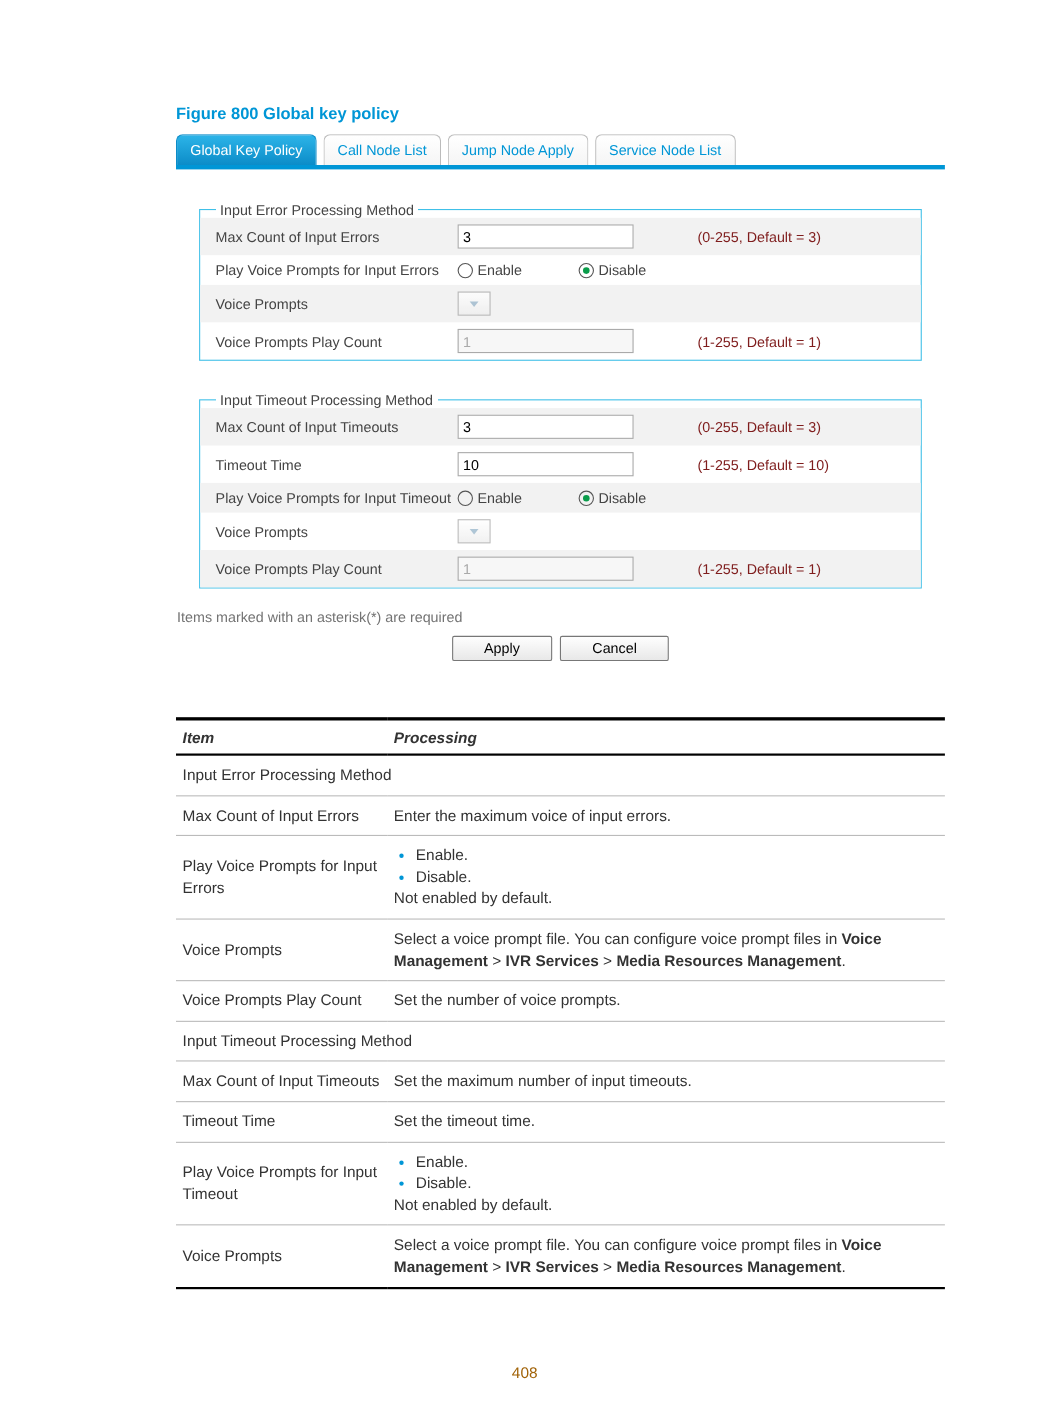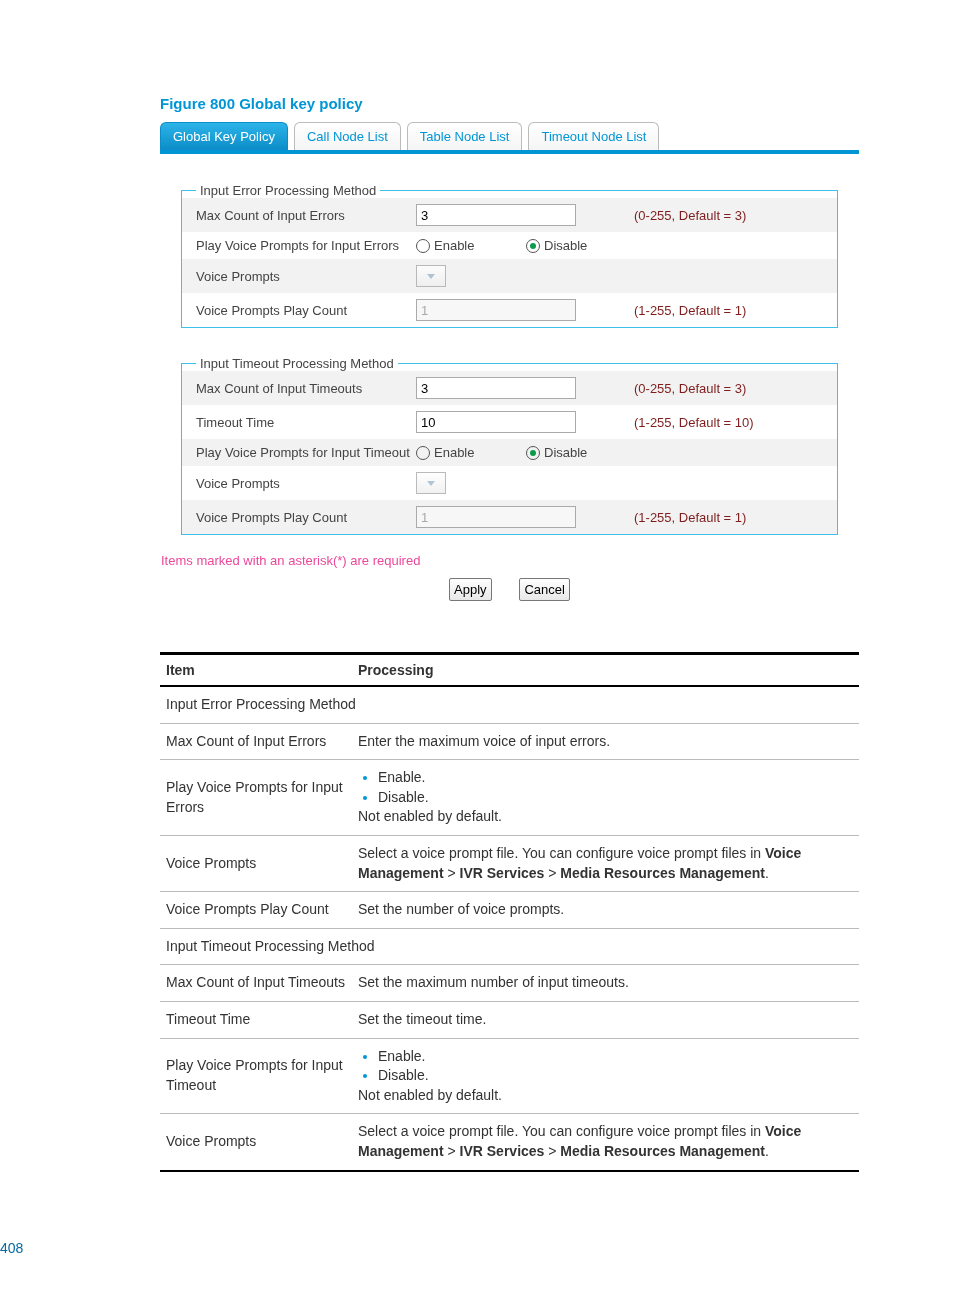--- a/index.html
+++ b/index.html
@@ -106,85 +106,86 @@
     min-width: 96px;
     font-size: 13px;
   }
   .radio-circle {
     width: 12px; height: 12px; border: 1px solid #555; border-radius: 50%;
     display: inline-flex; align-items: center; justify-content: center;
   }
   .radio-dot { width: 6px; height: 6px; background: #0a9c4a; border-radius: 50%; }
   .note {
     font-size: 13px;
-    color: #ec4899;
+    color: #737373;
     margin: 18px 0 10px 0;
   }
   .button-row {
     text-align: center;
     padding-bottom: 8px;
   }
   .btn {
     border: 1px solid #777;
     background: linear-gradient(#fefefe,#e8e8e8);
-    padding: 3px 4px;
+    padding: 3px 28px;
     font-size: 13px;
     border-radius: 2px;
-    margin: 0 12px;
+    margin: 0 2px;
     cursor: pointer;
   }
   
   .config-table {
     width: 100%;
     border-collapse: collapse;
     margin-top: 12px;
   }
   .config-table thead tr { border-top: 3px solid #000; border-bottom: 2px solid #000; }
   .config-table th {
     text-align: left;
     font-weight: bold;
     font-size: 14px;
     padding: 7px 6px;
+    font-style: italic;
   }
   .config-table th.col-item { width: 180px; }
   .config-table td {
     font-size: 14px;
     padding: 8px 6px;
     border-bottom: 1px solid #bbb;
     vertical-align: middle;
     line-height: 1.4;
   }
   .config-table tbody tr:last-child td { border-bottom: 2px solid #000; }
   .config-table td.section-header { font-size: 14px; }
   ul.inline-list {
     margin: 0;
     padding-left: 20px;
   }
   ul.inline-list li::marker { color: #0096d6; }
   .page-number {
     position: absolute;
     bottom: 40px;
     left: 0; right: 0;
-    text-align: left;
+    text-align: center;
     font-size: 14px;
-    color: #0369a1;
+    color: #a16207;
   }
 </style>
 </head>
 <body>
 
 <div class="page">
 
   <div class="figure-title">Figure 800 Global key policy</div>
 
   <div class="tab-bar">
     <div class="tab active">Global Key Policy</div>
     <div class="tab">Call Node List</div>
-    <div class="tab">Table Node List</div>
-    <div class="tab">Timeout Node List</div>
+    <div class="tab">Jump Node Apply</div>
+    <div class="tab">Service Node List</div>
   </div>
 
   <div class="panel-body">
 
     <fieldset>
       <legend>Input Error Processing Method</legend>
 
       <div class="form-row">
         <div class="form-label">Max Count of Input Errors</div>
         <div class="form-control-area">

